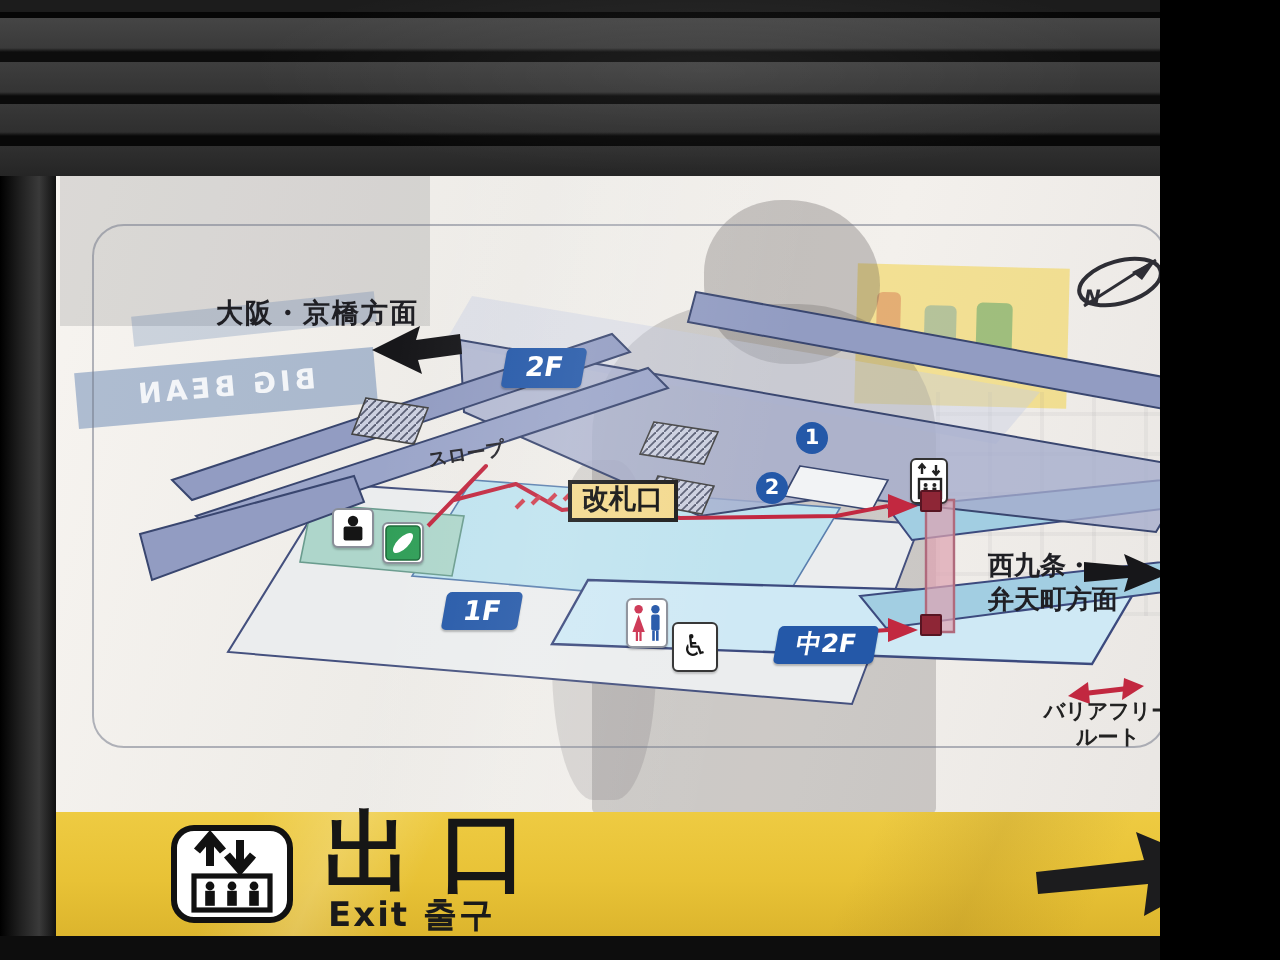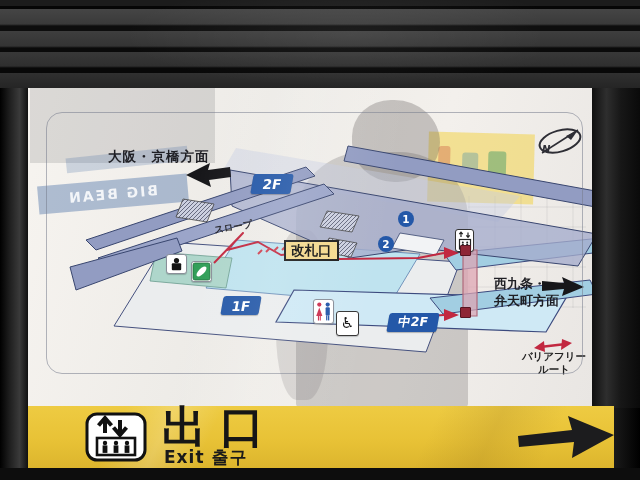--- a/index.html
+++ b/index.html
@@ -1,16 +1,16 @@
 <!DOCTYPE html>
 <html><head>
 <meta charset="utf-8">
 <style>
   html,body{margin:0;padding:0;background:#000;}
-  #screen{position:relative;width:640px;height:480px;overflow:hidden;
+  #screen{position:relative;width:580px;height:480px;overflow:hidden;
     font-family:"DejaVu Sans",sans-serif;background:#d946ef;}
   #screen *{position:absolute;box-sizing:border-box;}
 
   
   .top-frame{left:0;top:0;width:640px;height:88px;
     background:linear-gradient(180deg,
       #1c1c1c 0,#1c1c1c 6px,#060606 6px,#060606 9px,
       #454545 9px,#3a3a3a 24px,#0d0d0d 26px,#0d0d0d 31px,
       #3e3e3e 31px,#343434 46px,#0a0a0a 48px,#0a0a0a 52px,
       #383838 52px,#2f2f2f 66px,#080808 68px,#080808 73px,

